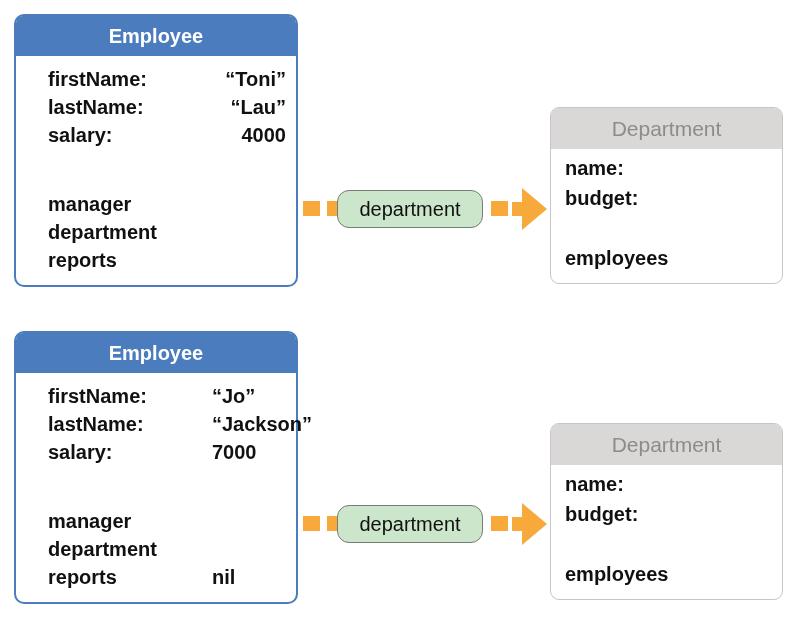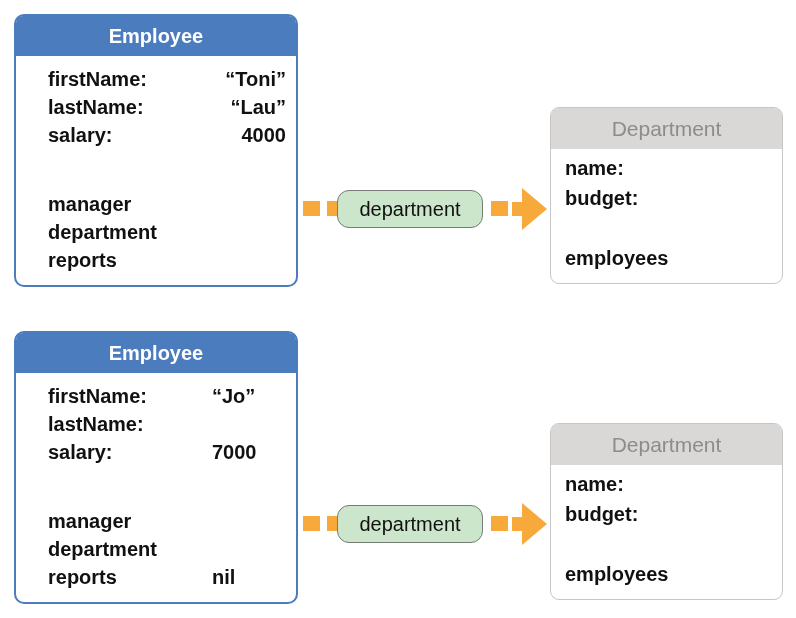--- a/index.html
+++ b/index.html
@@ -138,20 +138,21 @@
 
   <div class="employee-box" style="top:331px;">
     <div class="employee-header">Employee</div>
     <div class="employee-body">
       <div class="obj-row">
         <span>firstName:</span>
         <span class="val-col">“Jo”</span>
       </div>
       <div class="obj-row">
         <span>lastName:</span>
+        <span class="val-col">“Jackson”</span>
       </div>
       <div class="obj-row">
         <span>salary:</span>
         <span class="val-col">7000</span>
       </div>
       <div class="spacer-attrs-rels"></div>
       <div class="obj-row">
         <span>manager</span>
         <span class="val-col"></span>
       </div>

